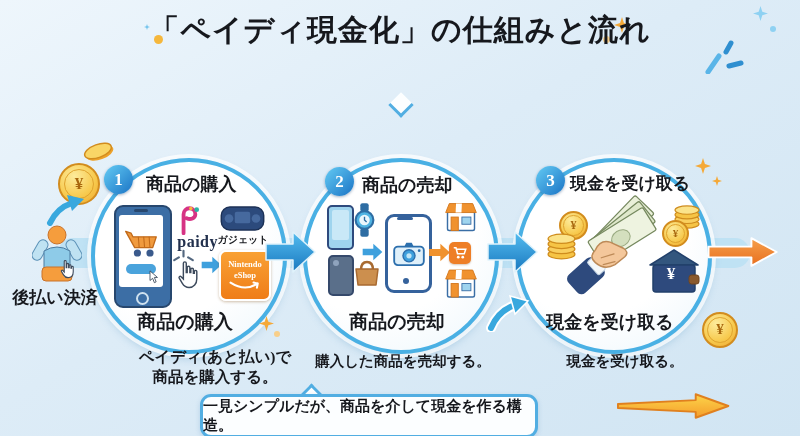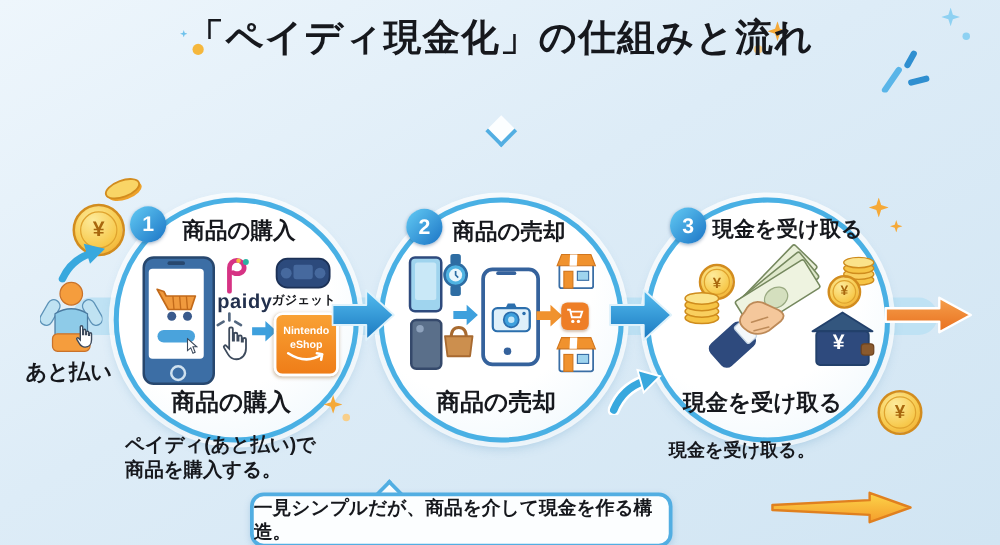--- a/index.html
+++ b/index.html
@@ -1,17 +1,17 @@
 <!DOCTYPE html>
 <html><head>
 <meta charset="utf-8">
 <style>
   html,body{margin:0;padding:0}
   #stage{position:relative;width:800px;height:436px;overflow:hidden;
-    font-family:Liberation Sans, sans-serif;color:#16181d;
+    font-family:Liberation Serif, serif;color:#16181d;
     background:linear-gradient(150deg,#eef6fc 0%,#ddecf7 45%,#d1e5f3 100%)}
   .abs{position:absolute}
 
   #title{left:0;top:10px;width:800px;text-align:center;font-size:30px;font-weight:bold;letter-spacing:1px;z-index:6}
   #intro{left:100px;top:57px;width:604px;height:47px;background:#fcfeff;border:3px solid #52aee2;border-radius:13px;
     display:flex;align-items:center;justify-content:center;font-size:16px;font-weight:bold;color:#1c2742;
     box-shadow:0 2px 6px rgba(90,150,200,.35);z-index:6}
   #intro-tail{left:392px;top:96px;width:15px;height:15px;background:#fcfeff;border-right:3px solid #52aee2;border-bottom:3px solid #52aee2;transform:rotate(45deg);z-index:5}
   #subtitle{left:0;top:114px;width:800px;text-align:center;font-size:17.5px;font-weight:bold;z-index:4}
 
@@ -24,21 +24,21 @@
 
   .badge{width:29px;height:29px;border-radius:50%;background:linear-gradient(135deg,#63cbf4,#1b74c5);color:#fff;
     font-size:17px;font-weight:bold;display:flex;align-items:center;justify-content:center;z-index:4;
     box-shadow:0 1px 3px rgba(20,60,110,.4)}
   #badge1{left:104px;top:165px}#badge2{left:325px;top:167px}#badge3{left:536px;top:166px}
   .step-title{font-size:18px;font-weight:bold;z-index:4;white-space:nowrap}
   #title1{left:146px;top:172px}#title2{left:362px;top:173px}#title3{left:570px;top:172px;font-size:17px}
   .inner-label{width:188px;text-align:center;font-size:19px;font-weight:bold;z-index:4}
   #ilabel1{left:91px;top:309px}#ilabel2{left:303px;top:309px}#ilabel3{left:516px;top:310px;font-size:18px}
 
-  .caption{font-weight:bold;line-height:1.3;white-space:pre-line;z-index:3}
+  .caption{text-align:center;font-weight:bold;line-height:1.3;white-space:pre-line;z-index:3}
   #cap1{left:100px;top:347px;width:230px;font-size:15.5px}
   #cap2{left:303px;top:352px;width:200px;font-size:14.5px}
   #cap3{left:535px;top:352px;width:180px;font-size:14.5px}
 
   #bottom-banner{left:200px;top:394px;width:332px;height:38px;background:#fcfeff;border:3px solid #52aee2;border-radius:11px;
     display:flex;align-items:center;justify-content:center;font-size:15px;font-weight:bold;z-index:6;
     box-shadow:0 2px 5px rgba(90,150,200,.3)}
   #bottom-tail{left:303px;top:387px;width:14px;height:14px;background:#fcfeff;border-left:3px solid #52aee2;border-top:3px solid #52aee2;transform:rotate(45deg);z-index:5}
   #bottom-arrow{left:616px;top:392px;z-index:3}
 
@@ -181,21 +181,21 @@
   <svg class="abs" id="person" width="50" height="62" viewBox="0 0 50 62">
     <rect x="3" y="15" width="10" height="22" rx="5" fill="#bfe2f2" stroke="#5d93b8" stroke-width="1" transform="rotate(30 8 26)"></rect>
     <rect x="37" y="15" width="10" height="22" rx="5" fill="#bfe2f2" stroke="#5d93b8" stroke-width="1" transform="rotate(-30 42 26)"></rect>
     <circle cx="25" cy="11" r="9" fill="#f59d3d" stroke="#c9722a" stroke-width="1"></circle>
     <path d="M12 27 Q25 19 38 27 L38 45 H12 Z" fill="#8ecbe8" stroke="#4a7aa0" stroke-width="1"></path>
     <rect x="10" y="43" width="30" height="14" rx="4" fill="#f59d3d" stroke="#c9722a" stroke-width="1"></rect>
   </svg>
   <svg class="abs" id="person-cursor" width="18" height="22" viewBox="0 0 26 30">
     <path d="M9 4 c0-1.6 2.8-1.6 2.8 0 V13 h.9 V8 c0-1.4 2.6-1.4 2.6 0 v5 h.9 v-3 c0-1.3 2.5-1.3 2.5 0 v3.8 h.9 v-1.8 c0-1.3 2.4-1.3 2.4 0 V19 c0 5-3 8.5-7.5 8.5 c-3.7 0-5.2-1.8-6.5-4 l-3-5 c-.7-1.2.8-2.4 1.8-1.4 l2.2 2.3 Z" fill="#fff" stroke="#3d4a5c" stroke-width="1.6"></path>
   </svg>
-  <div class="abs" id="left-label">あと払い</div>
+  <div class="abs" id="left-label">後払い決済</div>
 
   <div class="abs circle" id="circle1"></div>
   <div class="abs circle" id="circle2"></div>
   <div class="abs circle" id="circle3"></div>
 
   <div class="abs badge" id="badge1">1</div>
   <div class="abs badge" id="badge2">2</div>
   <div class="abs badge" id="badge3">3</div>
   <div class="abs step-title" id="title1">商品の購入</div>
   <div class="abs step-title" id="title2">商品の売却</div>
@@ -367,20 +367,21 @@
 
   <svg class="abs" id="right-arrow" width="72" height="36" viewBox="0 0 94 44">
     <polygon points="2,15 58,15 58,4 91,22 58,40 58,29 2,29" fill="url(#gradOrange)" stroke="#fff" stroke-width="2.5" stroke-linejoin="round"></polygon>
   </svg>
   <div class="abs coin" id="coinR">
       <span>¥</span>
     </div>
 
   <div class="abs caption" id="cap1">ペイディ(あと払い)で
 商品を購入する。</div>
+  <div class="abs caption" id="cap2">購入した商品を売却する。</div>
   <div class="abs caption" id="cap3">現金を受け取る。</div>
 
   <div class="abs" id="bottom-tail"></div>
   <div class="abs" id="bottom-banner">一見シンプルだが、商品を介して現金を作る構造。</div>
   <svg class="abs" id="bottom-arrow" width="115" height="28" viewBox="0 0 176 42">
     <polygon points="3,18 122,12 122,3 172,21 122,39 122,30 3,24" fill="url(#gradYellow)" stroke="#e0801f" stroke-width="3" stroke-linejoin="round"></polygon>
   </svg>
 
 </div>
 

